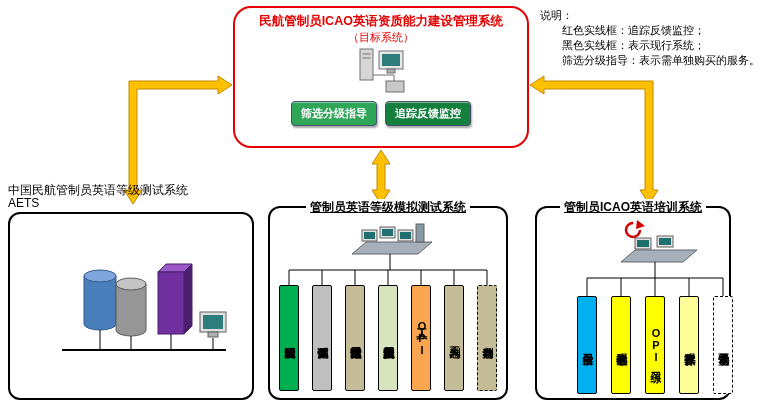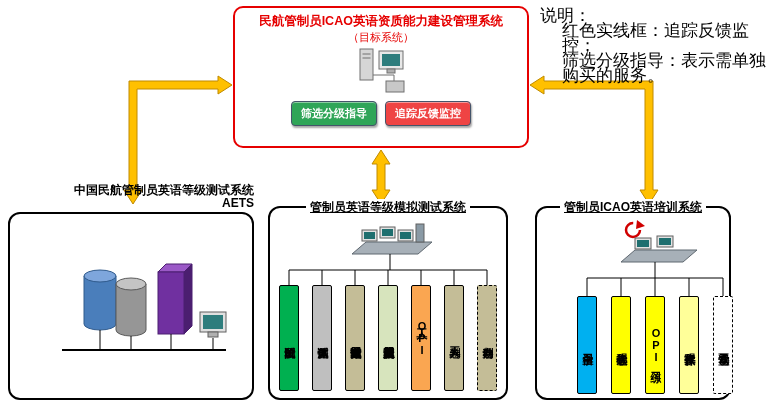--- a/index.html
+++ b/index.html
@@ -63,21 +63,21 @@
     cursor: pointer;
     font-family: "Liberation Sans", sans-serif;
     white-space: nowrap;
   }
 
   
   .legend {
     position: absolute;
     left: 540px; top: 8px;
     width: 232px;
-    font-size: 17px;
+    font-size: 11px;
     color: #000;
     line-height: 15px;
     z-index: 2;
   }
   .legend .legend-line { padding-left: 22px; }
   .legend .legend-head { padding-left: 0; }
 
   
   .sys-box {
     position: absolute;
@@ -95,22 +95,22 @@
     padding: 0 4px;
     font-weight: bold;
     font-size: 12px;
     white-space: nowrap;
     text-decoration: underline;
   }
   .aets-title {
     position: absolute;
     left: 8px; top: 184px;
     width: 246px;
-    text-align: right;
-    font-weight: bold;
+    text-align: left;
+    font-weight: normal;
     font-size: 12px;
     line-height: 13px;
     z-index: 3;
     background: transparent;
   }
   .box-aets  { left: 8px;   top: 212px; width: 246px; height: 188px; }
   .box-mock  { left: 268px; top: 206px; width: 240px; height: 194px; }
   .box-train { left: 535px; top: 206px; width: 196px; height: 194px; }
 
   .inner-svg { position: absolute; left: 0; top: 0; }
@@ -138,45 +138,46 @@
 <body>
 
 <div class="canvas">
 
   <svg class="arrows-layer" width="773" height="416" viewBox="0 0 773 416">
     <polygon stroke="#C08A00" stroke-width="1" points="133,204 124,190 129,190 129,81 218,81 218,76 232,85 218,94 218,89 137,89 137,190 142,190" fill="#FFC000"></polygon>
     <polygon stroke="#C08A00" stroke-width="1" points="381,150 390,164 385,164 385,190 390,190 381,204 372,190 377,190 377,164 372,164" fill="#FFC000"></polygon>
     <polygon stroke="#C08A00" stroke-width="1" points="649,204 658,190 653,190 653,81 544,81 544,76 530,85 544,94 544,89 645,89 645,190 640,190" fill="#FFC000"></polygon>
   </svg>
 
-  <div class="target-box" style="border-color: rgb(230, 0, 0);">
+  <div class="target-box" style="border-color: rgb(230, 0, 0); border-radius: 18px;">
     <div class="target-title">民航管制员ICAO英语资质能力建设管理系统</div>
     <div class="target-subtitle">（目标系统）</div>
 
     <svg width="90" height="54" viewBox="0 0 90 54">
       <rect x="24" y="4" width="13" height="31" fill="#D6D6D6" stroke="#707070"></rect>
       <line x1="26.5" y1="9" x2="34.5" y2="9" stroke="#707070"></line>
       <line x1="26.5" y1="13" x2="34.5" y2="13" stroke="#707070"></line>
       <rect x="43" y="6" width="24" height="18" fill="#E8E8E8" stroke="#707070"></rect>
       <rect x="46" y="9" width="18" height="12" fill="#2E7D7D"></rect>
       <rect x="51" y="24" width="8" height="4" fill="#B0B0B0" stroke="#707070"></rect>
       <line x1="37" y1="30" x2="58" y2="30" stroke="#707070"></line>
       <line x1="58" y1="30" x2="58" y2="36" stroke="#707070"></line>
       <rect x="50" y="36" width="18" height="11" fill="#C8C8C8" stroke="#707070"></rect>
     </svg>
 
     <div class="btn-row">
       <button class="btn3d" style="background-color: rgb(47, 165, 88);">筛选分级指导</button>
-      <button class="btn3d" style="background-color: #ef4444;">追踪反馈监控</button>
+      <button class="btn3d" style="background-color: #15803d;">追踪反馈监控</button>
     </div>
   </div>
 
   <div class="legend">
     <div class="legend-line legend-head">说明：</div>
     <div class="legend-line">红色实线框：追踪反馈监控；</div>
+    <div class="legend-line">黑色实线框：表示现行系统；</div>
     <div class="legend-line">筛选分级指导：表示需单独购买的服务。</div>
   </div>
 
   <div class="aets-title">
     <div>中国民航管制员英语等级测试系统</div>
     <div>AETS</div>
   </div>
 
   <div class="sys-box box-aets">
     <svg class="inner-svg" width="242" height="184" viewBox="0 0 242 184">

